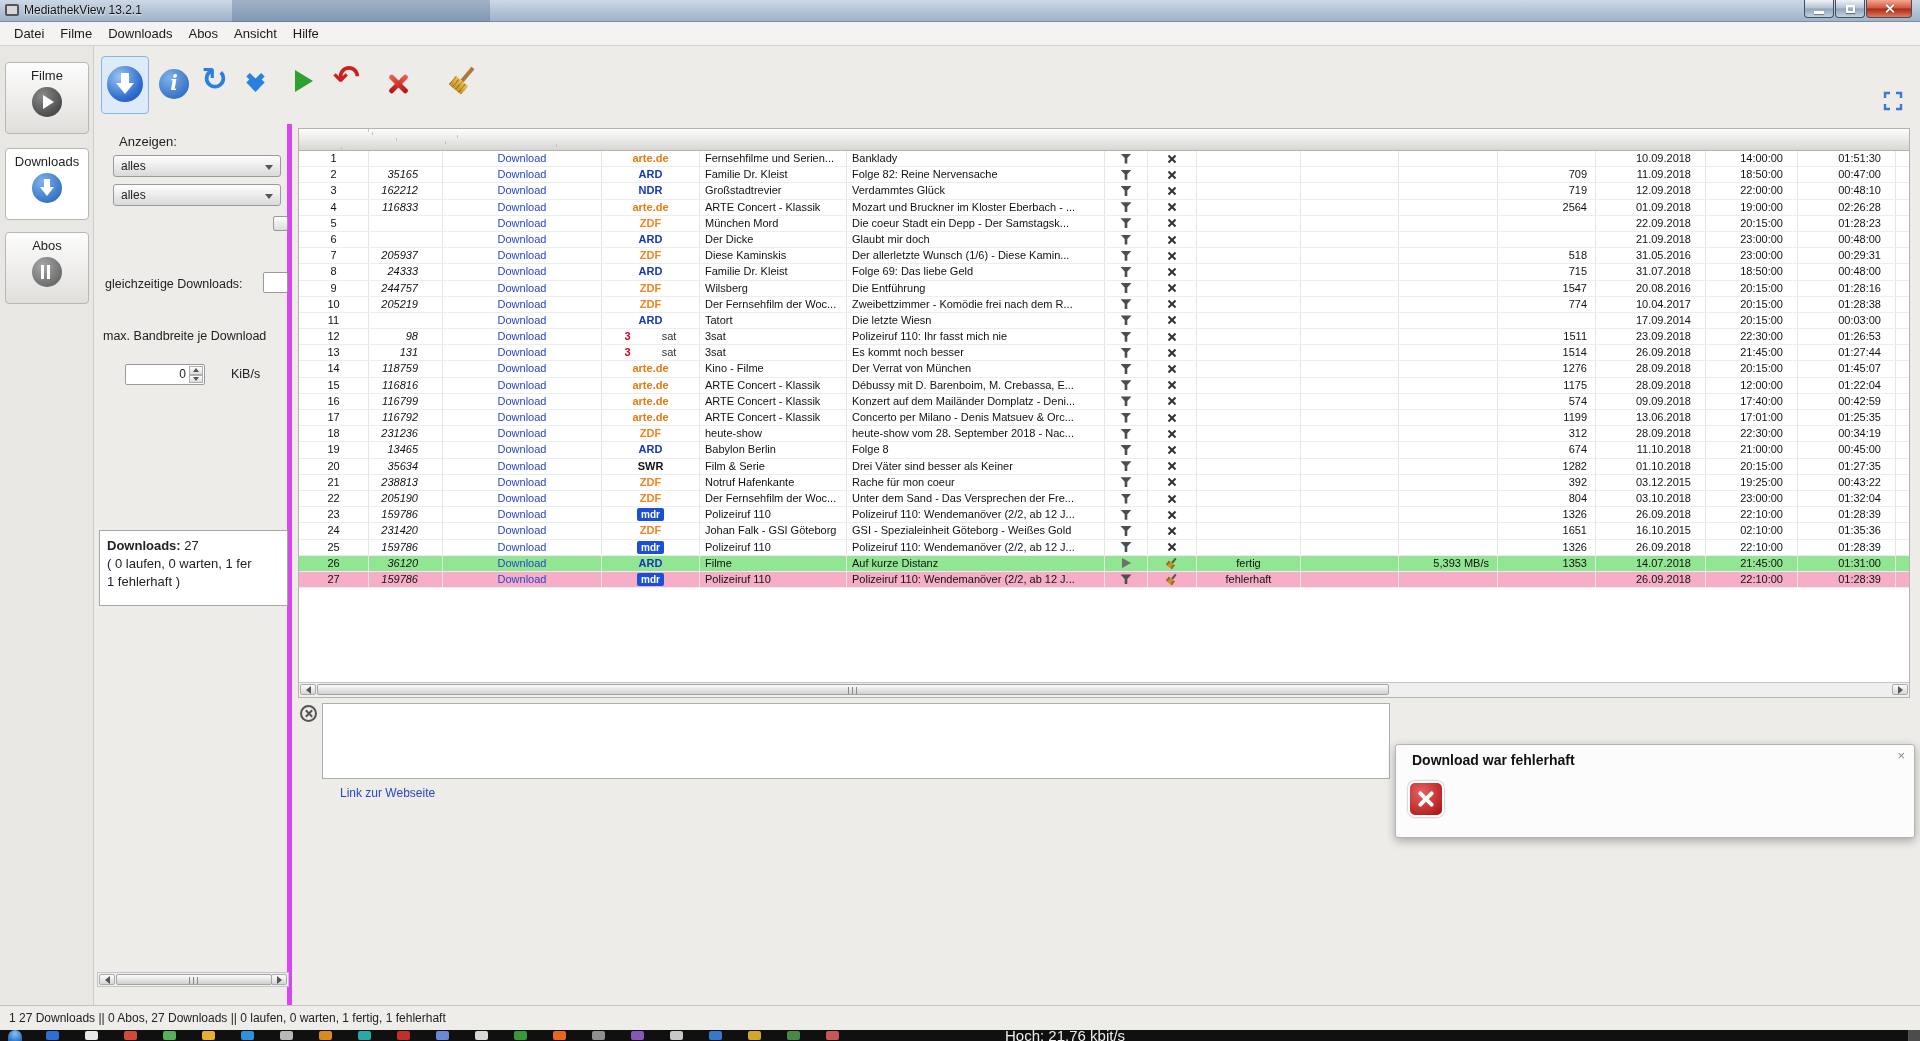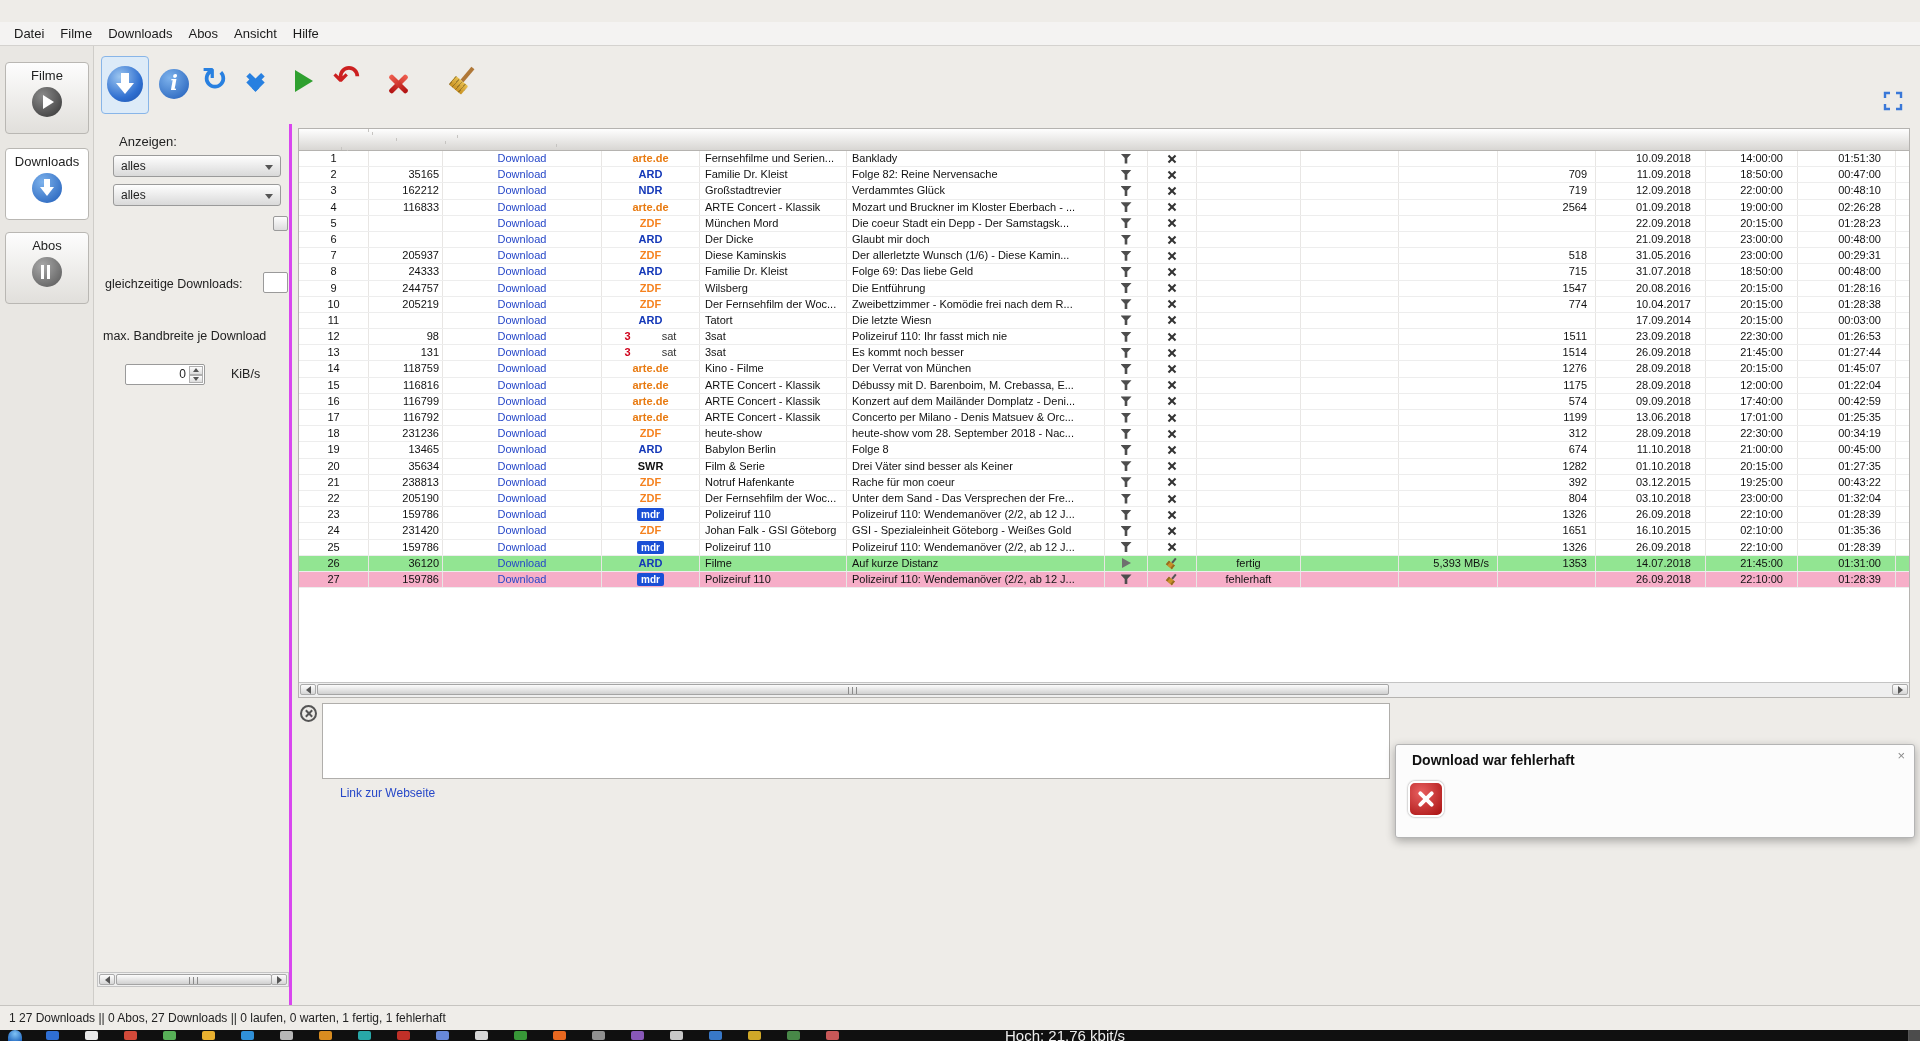--- a/index.html
+++ b/index.html
@@ -64,21 +64,21 @@
   .tb-xc::before{transform:rotate(45deg);} .tb-xc::after{transform:rotate(-45deg);}
   .tb-broom{position:absolute;left:356px;top:18px;width:22px;height:34px;transform:rotate(40deg);}
   .broom-handle{width:4px;height:17px;background:#b07838;margin:0 auto;}
   .broom-head{width:16px;height:11px;margin:0 auto;border-radius:1px;
     background:linear-gradient(#e8c050,#c89020);}
   .broom-head::after{content:"";display:block;width:100%;height:100%;
     background:repeating-linear-gradient(90deg,rgba(0,0,0,.25) 0 1px,transparent 1px 4px);}
   .fullscreen-btn{position:absolute;left:1880px;top:88px;width:26px;height:26px;}
 
   
-  .panel{position:absolute;left:95px;top:124px;width:197px;height:881px;border-right:3px solid #d946ef;font-size:13px;color:#222;}
+  .panel{position:absolute;left:95px;top:124px;width:197px;height:881px;border-right:5px solid #d946ef;font-size:13px;color:#222;}
   .p-label{position:absolute;left:24px;top:10px;}
   .combo{position:absolute;left:18px;width:168px;height:22px;border:1px solid #9a9a9a;border-radius:3px;
     background:linear-gradient(#fefefe,#d9d9d9);font-size:12px;line-height:20px;padding-left:7px;color:#222;}
   .combo::after{content:"";position:absolute;right:7px;top:9px;border-left:4px solid transparent;border-right:4px solid transparent;border-top:5px solid #555;}
   .mini-btn{position:absolute;left:178px;top:92px;width:15px;height:15px;border:1px solid #9a9a9a;border-radius:2px;background:linear-gradient(#fdfdfd,#ddd);}
   .p-conc-label{position:absolute;left:10px;top:153px;font-size:12.5px;}
   .spinner1{position:absolute;left:168px;top:148px;width:25px;height:21px;border:1px solid #9a9a9a;background:#fff;border-radius:2px;}
   .p-band-label{position:absolute;left:8px;top:205px;font-size:12.5px;}
   .spinner2{position:absolute;left:30px;top:240px;width:80px;height:21px;border:1px solid #9a9a9a;background:#fff;border-radius:2px;
     font-size:12px;text-align:right;line-height:19px;padding-right:18px;}
@@ -107,21 +107,21 @@
   .thead{display:flex;height:22px;background:linear-gradient(#fefefe,#d8d6d3);border-bottom:1px solid #b5b3b0;flex-direction:column;}
   .th{font-size:12px;color:#111;padding:3px 0 0 5px;border-right:1px solid #c6c4c1;white-space:nowrap;overflow:hidden;}
   .tbody{position:relative;}
   .row{display:flex;height:16.2px;border-bottom:1px solid #ededed;background:#fff;}
   .row.st-fertig{background:#92e592;}
   .row.st-fehlerhaft{background:#f6aec8;}
   .td{height:100%;font-size:11px;line-height:15.5px;color:#111;border-right:1px solid #e8e6e4;
     white-space:nowrap;overflow:hidden;text-overflow:ellipsis;}
   .td.icon{display:flex;align-items:center;justify-content:center;}
   .ta-c{text-align:center;} .ta-l{text-align:left;padding-left:5px;} .ta-r{text-align:right;}
-  .pr8{padding-right:8px;} .pr10{padding-right:3px;} .pr14{padding-right:14px;}
+  .pr8{padding-right:8px;} .pr10{padding-right:24px;font-style:italic;} .pr14{padding-right:14px;}
   .abo{color:#2647c8;}
   .c0{width:70px}.c1{width:74px}.c2{width:159px}.c3{width:98px}.c4{width:147px}.c5{width:258px}
   .c6{width:43px}.c7{width:49px}.c8{width:104px}.c9{width:98px}.c10{width:99px}.c11{width:98px}
   .c12{width:110px}.c13{width:92px}.c14{width:98px}.c15{width:13px;border-right:none;}
   .s-arte{color:#e87a10;font-weight:bold;}
   .s-ard,.s-ndr{color:#1438b8;font-weight:bold;}
   .s-zdf{color:#f5821f;font-weight:bold;}
   .s-swr{color:#111;font-weight:bold;}
   .s-mdr{display:inline-block;background:#1a4fd6;color:#fff;font-weight:bold;border-radius:2px;padding:0 4px;font-size:10px;line-height:13px;}
   .s-3sat .three{color:#d0021b;font-weight:bold;} .s-3sat .sat{color:#333;margin-left:31px;}
@@ -165,20 +165,36 @@
     background:radial-gradient(circle at 50% 35%,#7fc3f7,#1a5fb8);}
   .tb-ic{position:absolute;top:1px;width:13px;height:9px;border-radius:2px;}
   .net{position:absolute;left:1005px;top:0;color:#eee;font-size:15px;line-height:11px;white-space:nowrap;}
   .showdesk{position:absolute;right:0;top:0;width:12px;height:11px;background:rgba(255,255,255,.25);border-left:1px solid #555;}
 </style>
 </head>
 <body>
 
 <div class="screen">
 
+  <div class="titlebar">
+    <div class="ghost"></div>
+    <span class="app-icon"></span>
+    <span class="wtitle">MediathekView 13.2.1</span>
+    <div class="winbtns">
+      <div class="winbtn">
+          <span class="wb-min"></span>
+        </div>
+      <div class="winbtn">
+          <span class="wb-max"></span>
+        </div>
+      <div class="winbtn close">
+          <span class="wb-x"></span>
+        </div>
+    </div>
+  </div>
 
   <div class="menubar">
       <span class="menu-item">Datei</span>
       <span class="menu-item">Filme</span>
       <span class="menu-item">Downloads</span>
       <span class="menu-item">Abos</span>
       <span class="menu-item">Ansicht</span>
       <span class="menu-item">Hilfe</span>
     </div>
 
@@ -235,20 +251,25 @@
     <div class="spinner1"></div>
     <div class="p-band-label">max. Bandbreite je Download</div>
     <div class="spinner2">
       <span>0</span>
       <span class="steppers">
         <span class="step up"></span>
         <span class="step dn"></span>
       </span>
     </div>
     <div class="p-unit">KiB/s</div>
+    <div class="summary">
+      <div><b>Downloads:</b> <span>27</span></div>
+      <div>( 0 laufen, 0 warten, 1 fer</div>
+      <div>1 fehlerhaft )</div>
+    </div>
     <div class="hscroll" style="left:2px;top:848px;width:192px;">
       <div class="sb-btn l"></div>
       <div class="sb-btn r"></div>
       <div class="sb-thumb" style="left:18px;width:156px;"></div>
     </div>
   </div>
 
   <div class="dl-table">
     <div class="thead">
         <div class="th c0">Nr</div>

